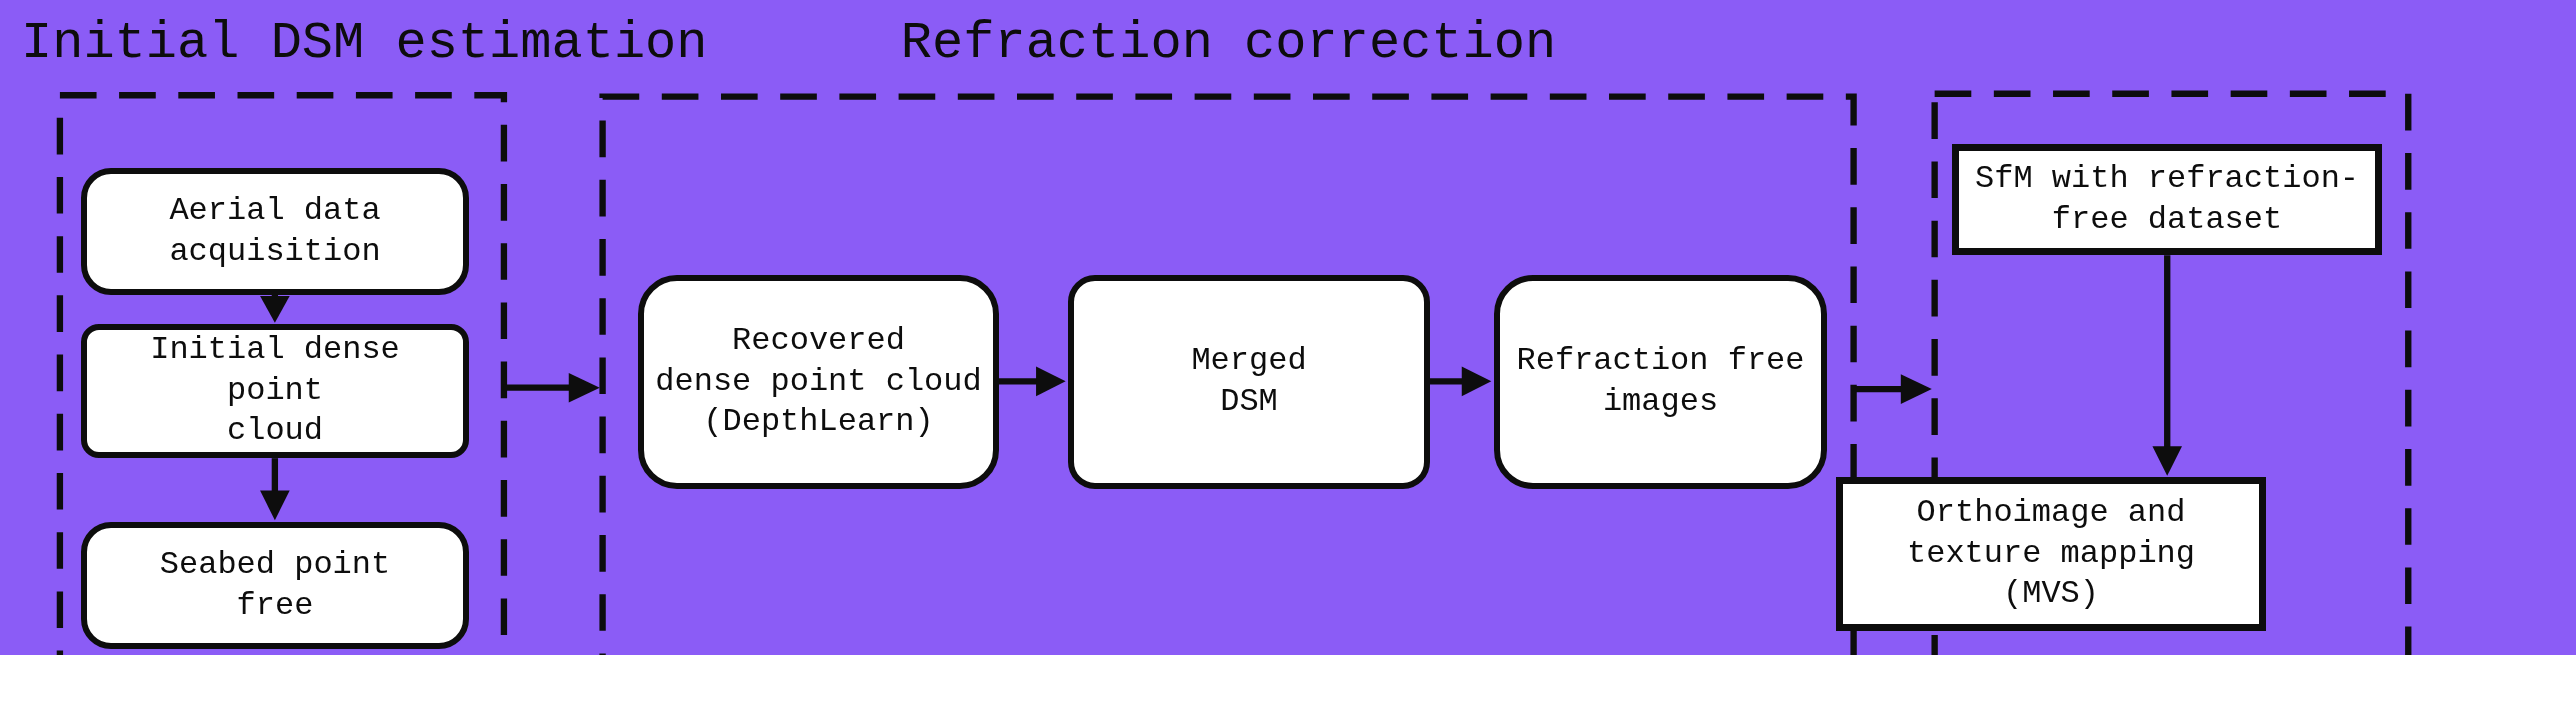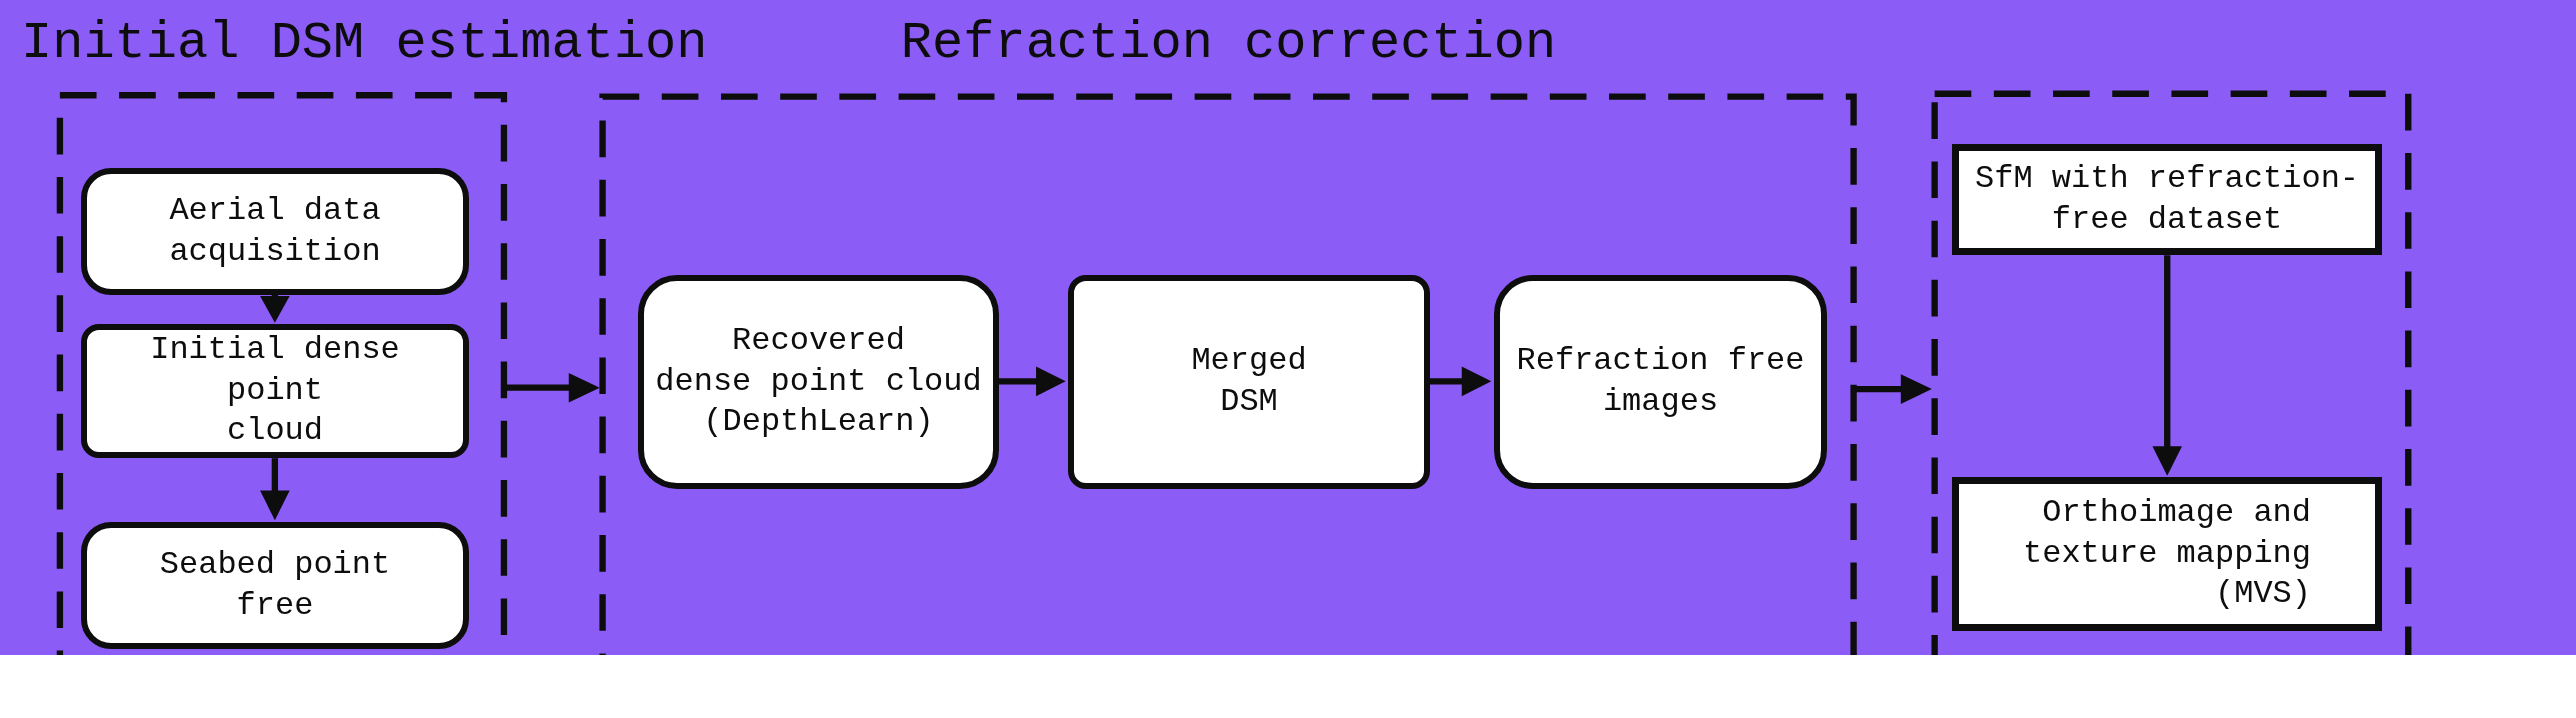--- a/index.html
+++ b/index.html
@@ -117,33 +117,33 @@
   <div class="node round" style="left:81px; top:522px; width:388px; height:127px;">
     <span class="lbl">Seabed point
 free</span>
   </div>
 
   <div class="node round" style="left:638px; top:275px; width:361px; height:214px; border-radius:39px;align-items:center;">
     <span class="lbl">Recovered
 dense point cloud
 (DepthLearn)</span>
   </div>
-  <div class="node round" style="left:1068px; top:275px; width:362px; height:214px; border-radius:18px;">
+  <div class="node round" style="left:1068px; top:275px; width:362px; height:214px; border-radius:27px;">
     <span class="lbl">Merged
 DSM</span>
   </div>
   <div class="node round" style="left:1494px; top:275px; width:333px; height:214px; border-radius:39px;">
     <span class="lbl">Refraction free
 images</span>
   </div>
 
   <div class="node rect" style="left:1952px; top:144px; width:430px; height:111px;">
     <span class="lbl">SfM with refraction-
 free dataset</span>
   </div>
-  <div class="node rect" style="left:1952px; top:477px; width:430px; height:154px;text-align:right;">
+  <div class="node rect" style="left:1836px; top:477px; width:430px; height:154px;">
     <span class="lbl">Orthoimage and
 texture mapping
 (MVS)</span>
   </div>
 
 </div>
 
 
 </body></html>

